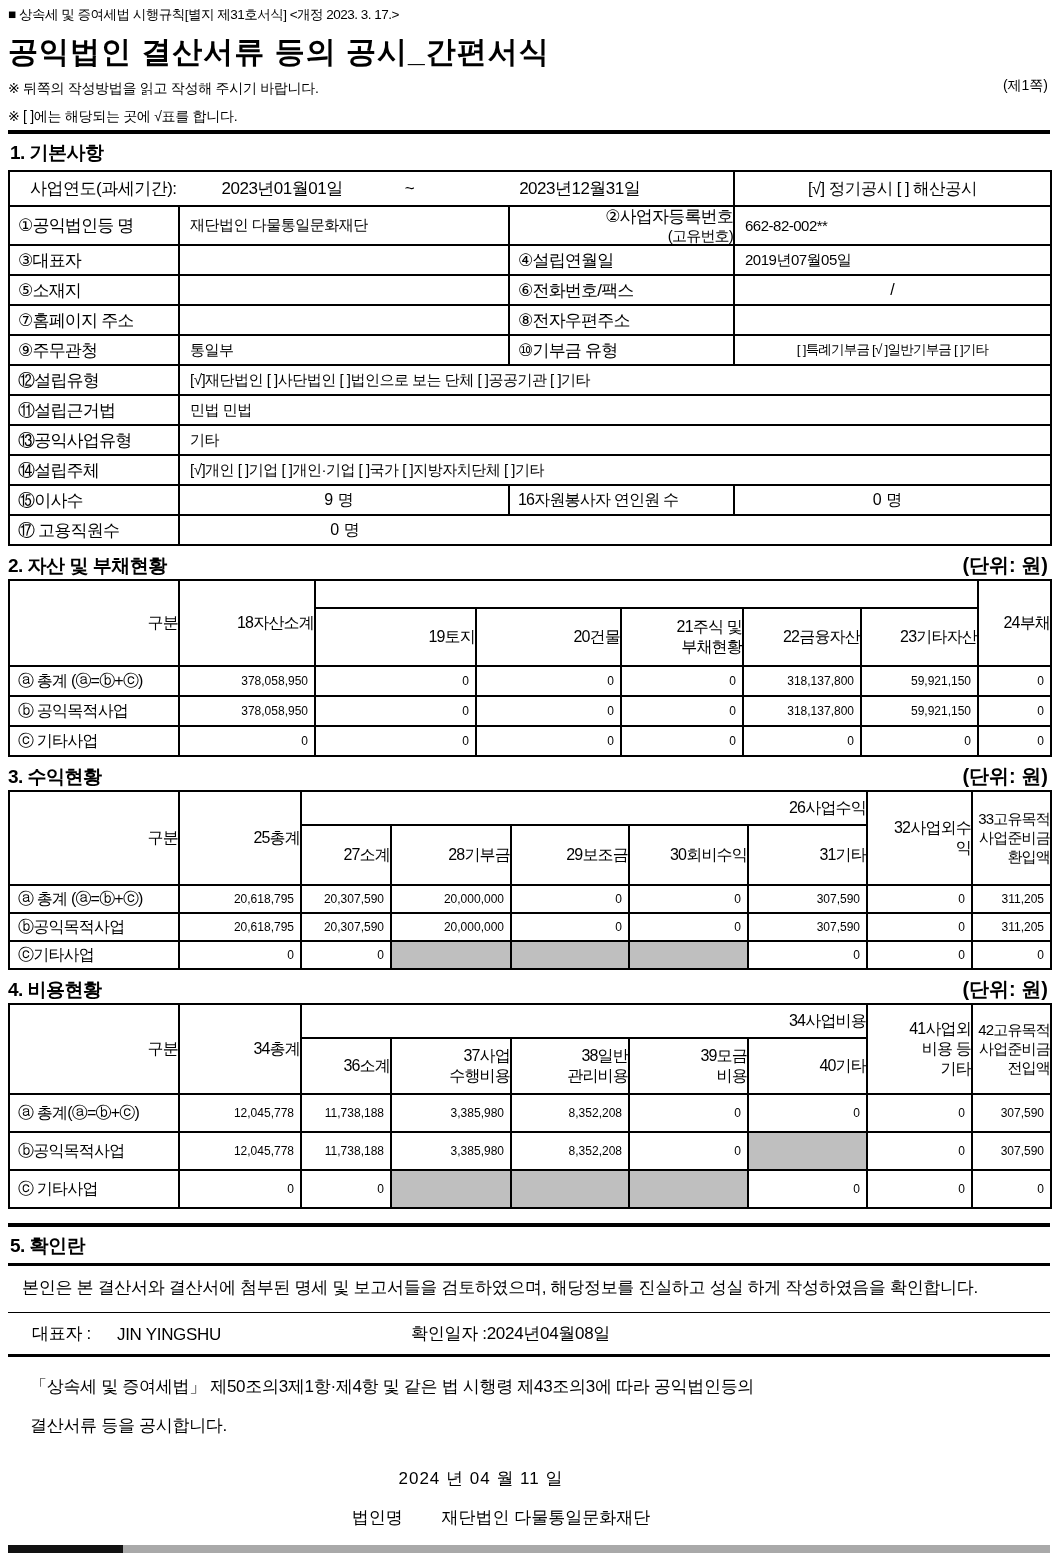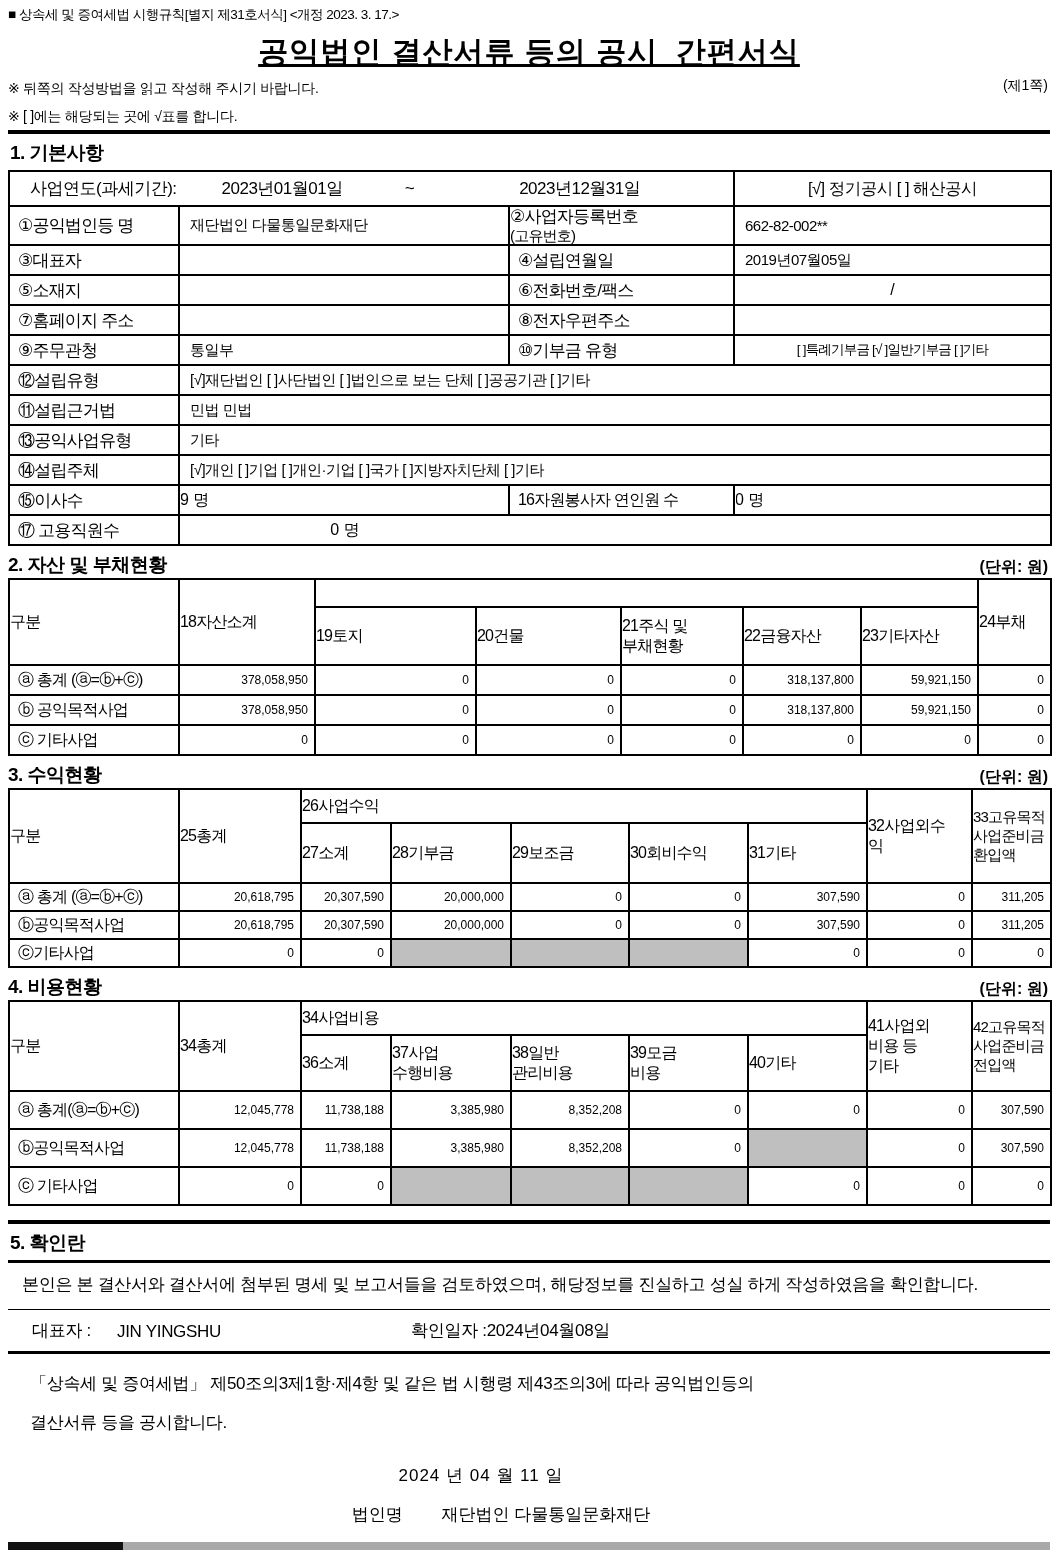--- a/index.html
+++ b/index.html
@@ -3,37 +3,37 @@
 <meta charset="utf-8">
 <style>
   html,body{margin:0;padding:0;background:#fff;}
   .page{
     width:1058px;height:1564px;box-sizing:border-box;position:relative;
     background:#fff;color:#000;overflow:hidden;
     font-family:"Liberation Sans","DejaVu Sans",sans-serif;
     padding:6px 8px 0 8px;
   }
   .regnote{font-size:13.5px;letter-spacing:-0.5px;}
-  .doc-title{font-size:30px;font-weight:700;text-align:center;letter-spacing:1px;margin:8px 0 6px 0;text-decoration:underline;}
+  .doc-title{font-size:30px;font-weight:700;letter-spacing:1px;margin:8px 0 6px 0;}
   .note{font-size:14px;letter-spacing:-0.3px;line-height:1.3;}
   .note.second{margin-top:10px;}
   .page-marker{position:absolute;right:10px;top:77px;font-size:14px;}
   .rule-thick{border-top:4px solid #000;margin-top:5px;}
   .rule-med{border-top:3px solid #000;}
   .rule-thin{border-top:1px solid #000;}
   h2.sec{font-size:19px;font-weight:700;margin:6px 0 4px 2px;letter-spacing:-0.5px;}
   .sec-row{display:flex;justify-content:space-between;align-items:flex-end;margin-top:6px;}
-  .unit{font-size:16px;font-weight:700;margin-right:2px;}
+  .unit{font-size:20px;font-weight:700;margin-right:2px;}
   table{border-collapse:collapse;table-layout:fixed;width:1042px;}
   th,td{border:2px solid #000;overflow:hidden;padding:0;font-weight:400;}
   th.lbl{text-align:left;padding-left:8px;font-size:17px;letter-spacing:-0.8px;white-space:nowrap;}
   td.val{text-align:left;padding-left:10px;font-size:15px;letter-spacing:-0.5px;}
   td.center{text-align:center;}
-  td.right{text-align:left;padding-right:10px;border-radius:9px;}
-  th.colhead{text-align:left;font-size:16px;letter-spacing:-0.8px;}
+  td.right{text-align:center;padding-right:10px;border-radius:9px;}
+  th.colhead{text-align:right;font-size:16px;letter-spacing:-0.8px;}
   .pre{white-space:pre-line;line-height:1.25;}
   td.num{text-align:right;padding-right:6px;font-size:12px;letter-spacing:0;}
   th.rowlbl{text-align:left;padding-left:8px;font-size:16px;letter-spacing:-0.8px;white-space:nowrap;}
   td.gray{background:#bfbfbf;}
   .flexline{display:flex;align-items:center;font-size:17px;letter-spacing:-0.5px;}
   .by-label{margin-left:20px;}
   .by-start{margin-left:45px;}
   .by-tilde{margin-left:62px;}
   .by-end{margin-left:105px;}
   .chk{font-size:16.5px;letter-spacing:-0.5px;}

